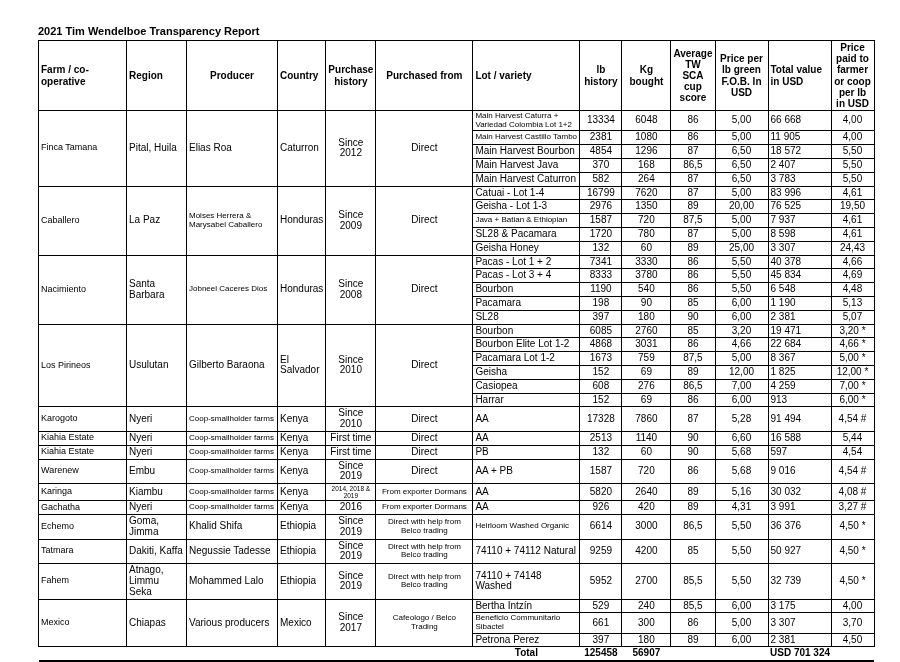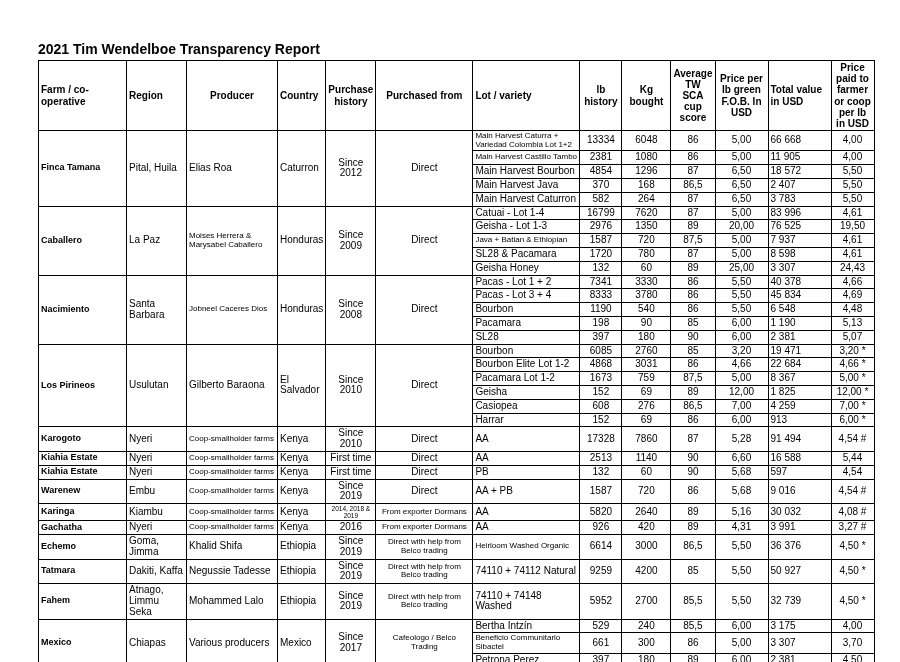--- a/index.html
+++ b/index.html
@@ -1,29 +1,29 @@
 <!DOCTYPE html>
 <html><head>
 <meta charset="utf-8">
 <style>
   * { box-sizing: border-box; }
   html,body { margin:0; padding:0; background:#fff; color:#000;
     font-family:"Liberation Sans", sans-serif; }
   body { width:900px; height:662px; overflow:hidden; }
   .page { padding:25px 0 0 38px; }
-  .report-title { font-size:14px; font-weight:bold; margin:16px 0 3px 0; }
+  .report-title { font-size:11px; font-weight:bold; margin:0 0 3px 0; }
 
   table.tw { border-collapse:collapse; table-layout:fixed; font-size:10px; }
   table.tw th, table.tw td { border:1px solid #000; padding:1px 2px; overflow:hidden; vertical-align:middle; }
   table.tw thead th { font-weight:bold; height:56px; line-height:1.12; }
   table.tw td { height:12px; line-height:1.08; }
   .al { text-align:left; } .ac { text-align:center; }
   .sm { font-size:8px;margin-top:32px; } .xs { font-size:6.5px; }
-  .farm-cell { font-size:9px;font-weight:bold; }
-  tr.total-row td { border:none; border-bottom:6px solid #000000; font-weight:normal; height:15px; }
+  .farm-cell { font-size:9px; }
+  tr.total-row td { border:none; border-bottom:6px solid #000000; font-weight:bold; height:15px; }
 </style>
 </head>
 <body>
 
 <div class="page">
   <h1 class="report-title">2021 Tim Wendelboe Transparency Report</h1>
 
   <table class="tw">
     <colgroup>
       <col style="width:88px">

